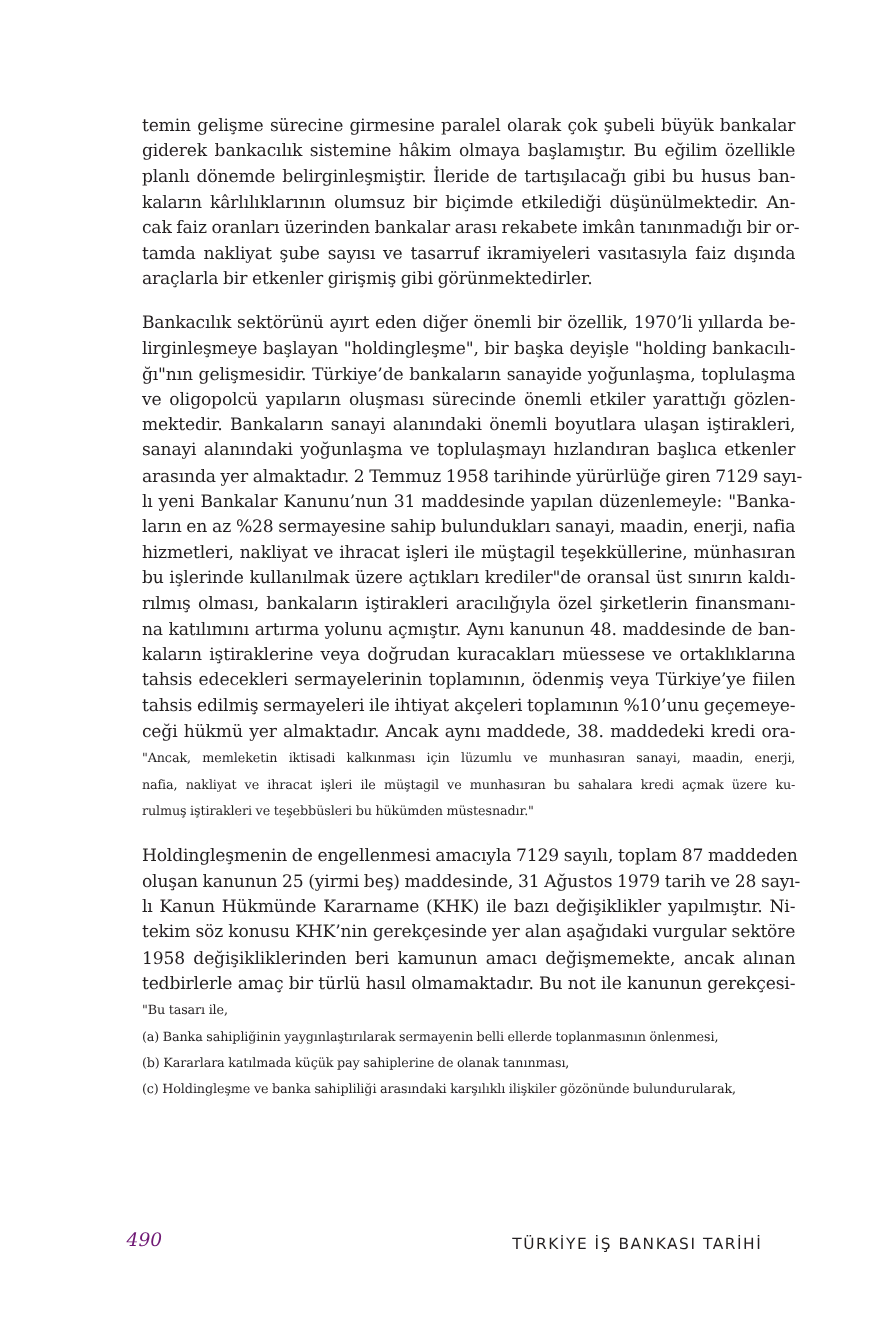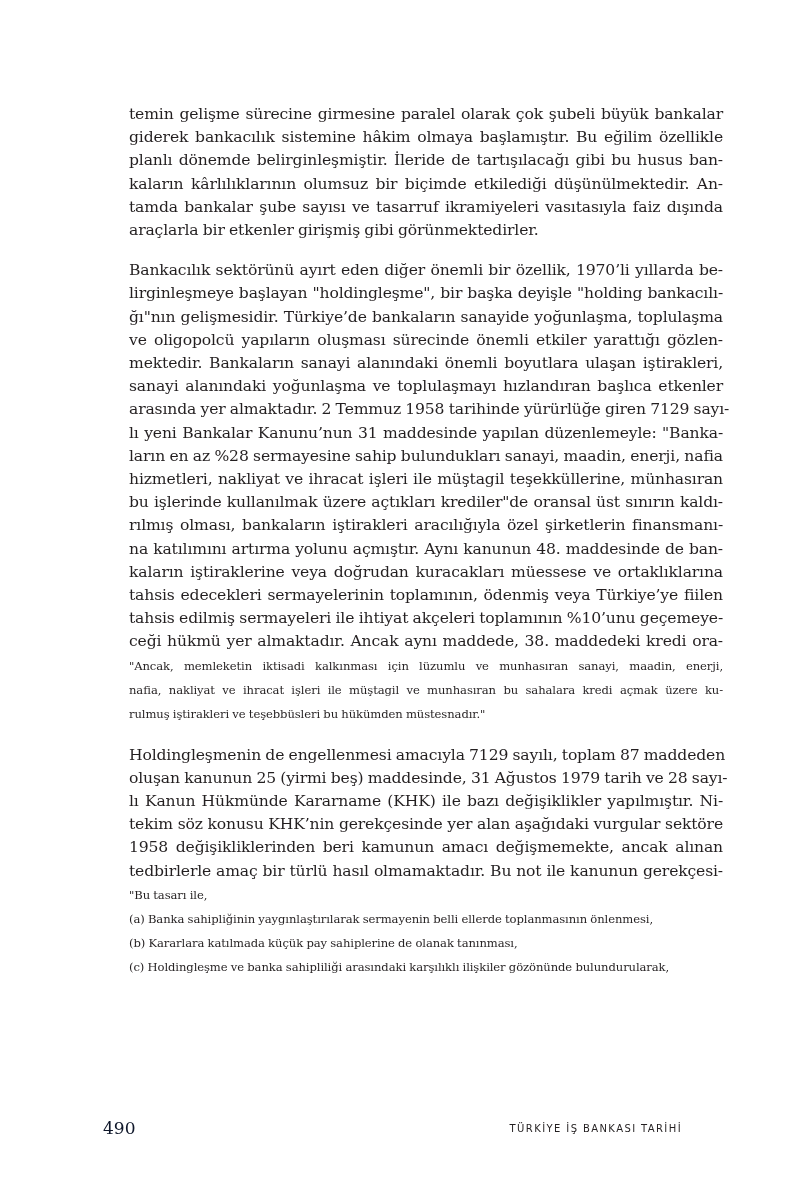--- a/index.html
+++ b/index.html
@@ -61,47 +61,49 @@
     }
     .footer {
       position: absolute;
       top: 1118px;
       left: 103px;
       width: 594px;
       height: 30px;
     }
     .page-number {
       position: absolute;
-      left: 0;
+      left: 12px;
       top: 0;
       font-family: "DejaVu Serif", serif;
+      font-style: italic;
       font-size: 17px;
-      color: #0f172a;
+      color: #701a75;
     }
     .running-title {
       position: absolute;
-      right: 15px;
+      right: 4px;
       top: 5px;
       font-family: "DejaVu Sans", sans-serif;
-      font-size: 10px;
+      font-size: 14px;
       letter-spacing: 1.4px;
       color: #231f20;
     }
   </style>
 </head>
 <body>
 
 <div class="page">
 
   <p class="para">
     <span class="ln">temin gelişme sürecine girmesine paralel olarak çok şubeli büyük bankalar</span>
     <span class="ln">giderek bankacılık sistemine hâkim olmaya başlamıştır. Bu eğilim özellikle</span>
     <span class="ln">planlı dönemde belirginleşmiştir. İleride de tartışılacağı gibi bu husus ban-</span>
     <span class="ln">kaların kârlılıklarının olumsuz bir biçimde etkilediği düşünülmektedir. An-</span>
-    <span class="ln">tamda bankalar şube sayısı ve tasarruf ikramiyeleri vasıtasıyla faiz dışında</span>
+    <span class="ln">cak faiz oranları üzerinden bankalar arası rekabete imkân tanınmadığı bir or-</span>
+    <span class="ln">tamda nakliyat şube sayısı ve tasarruf ikramiyeleri vasıtasıyla faiz dışında</span>
     <span class="ln last">araçlarla bir etkenler girişmiş gibi görünmektedirler.</span>
   </p>
 
   <div class="gap1"></div>
 
   <p class="para">
     <span class="ln">Bankacılık sektörünü ayırt eden diğer önemli bir özellik, 1970’li yıllarda be-</span>
     <span class="ln">lirginleşmeye başlayan "holdingleşme", bir başka deyişle "holding bankacılı-</span>
     <span class="ln">ğı"nın gelişmesidir. Türkiye’de bankaların sanayide yoğunlaşma, toplulaşma</span>
     <span class="ln">ve oligopolcü yapıların oluşması sürecinde önemli etkiler yarattığı gözlen-</span>

